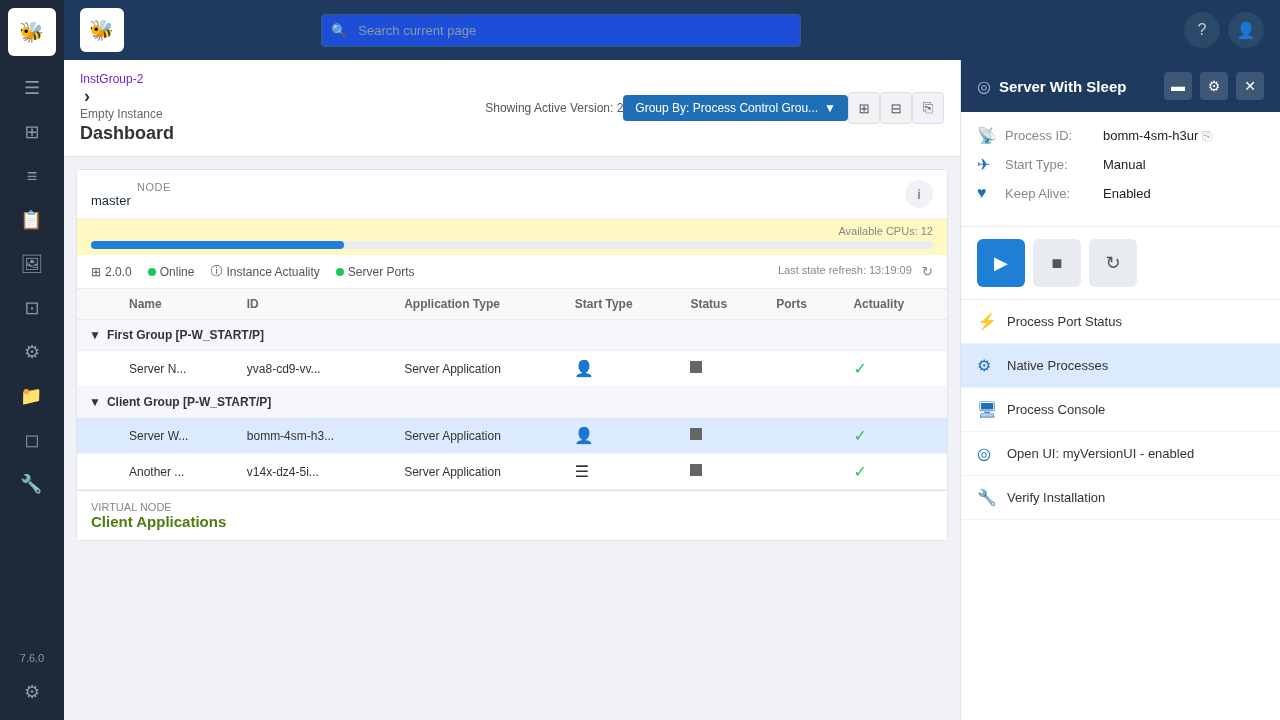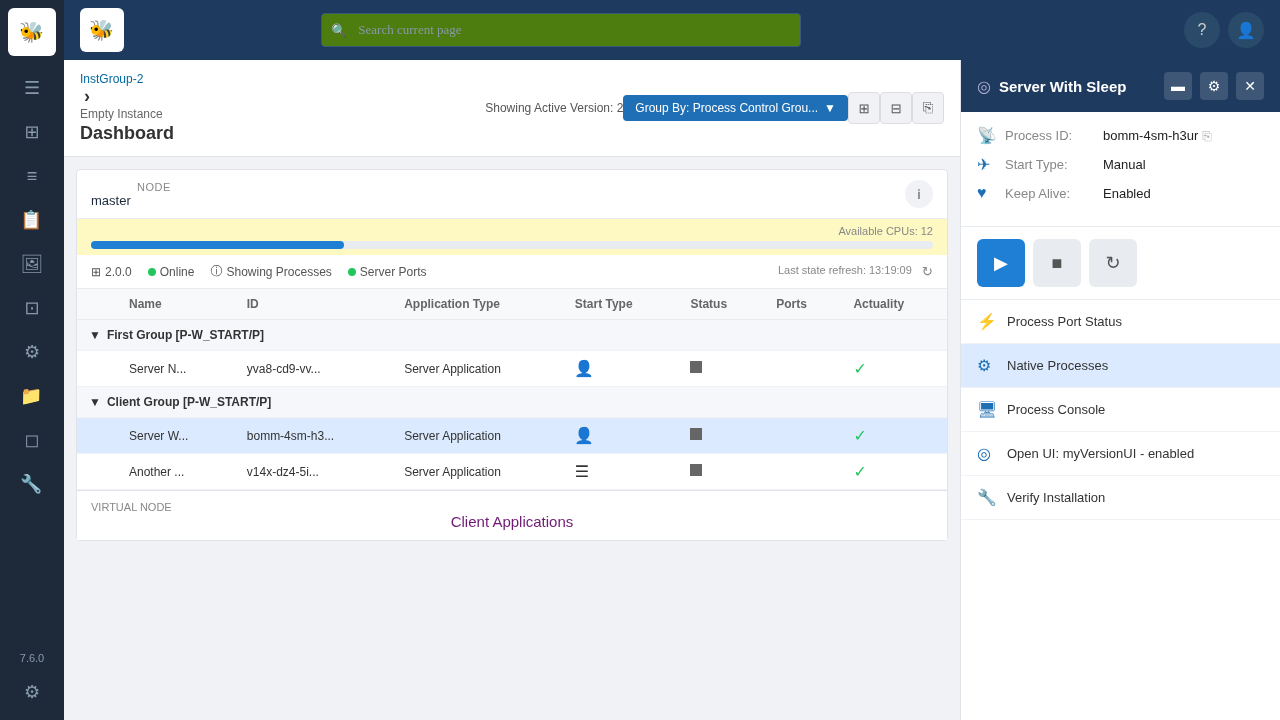--- a/index.html
+++ b/index.html
@@ -13,34 +13,34 @@
     .sidebar-version { color: #8899aa; font-size: 11px; margin-bottom: 4px; }
     .sidebar-settings { width: 40px; height: 40px; display: flex; align-items: center; justify-content: center; border-radius: 6px; cursor: pointer; color: #8899aa; font-size: 18px; margin-bottom: 8px; }
 
     
     .main-wrapper { flex: 1; display: flex; flex-direction: column; background: #f0f2f5; overflow: hidden; }
 
     
     .topbar { background: #1e3a5f; height: 60px; display: flex; align-items: center; padding: 0 16px; gap: 12px; flex-shrink: 0; }
     .topbar-logo { width: 44px; height: 44px; background: #fff; border-radius: 6px; display: flex; align-items: center; justify-content: center; }
     .search-bar { flex: 1; max-width: 480px; margin: 0 auto; position: relative; }
-    .search-bar input { width: 100%; background: #4d7c0f; border: 1px solid #3a5a7a; border-radius: 4px; padding: 8px 12px 8px 36px; color: #ccc; font-size: 13px; outline: none; font-family: Liberation Serif, serif; }
+    .search-bar input { width: 100%; background: #1d4ed8; border: 1px solid #3a5a7a; border-radius: 4px; padding: 8px 12px 8px 36px; color: #ccc; font-size: 13px; outline: none; }
     .search-bar input::placeholder { color: #8899aa; }
     .search-icon-wrap { position: absolute; left: 10px; top: 50%; transform: translateY(-50%); color: #8899aa; }
     .topbar-actions { margin-left: auto; display: flex; gap: 8px; }
     .topbar-btn { width: 36px; height: 36px; border-radius: 50%; background: #2a4a6a; border: none; cursor: pointer; display: flex; align-items: center; justify-content: center; color: #ccc; font-size: 16px; }
 
     
     .content-area { flex: 1; display: flex; overflow: hidden; }
 
     
     .dashboard-panel { flex: 1; background: #f0f2f5; overflow-y: auto; padding: 0; }
     .dashboard-header { background: #fff; padding: 12px 16px; border-bottom: 1px solid #e0e4e8; display: flex; align-items: center; gap: 12px; }
     .breadcrumb { color: #666; font-size: 12px; }
-    .breadcrumb a { color: #0369a1; text-decoration: none; }
+    .breadcrumb a { color: #6d28d9; text-decoration: none; }
     .breadcrumb span { color: #333; font-weight: 600; font-size: 18px; display: block; margin-top: 2px; }
     .dashboard-toolbar { display: flex; align-items: center; margin-left: auto; }
     .version-label { color: #555; font-size: 12px; }
     .group-by-btn { background: #1e6fb5; color: #fff; border: none; border-radius: 4px; padding: 6px 12px; cursor: pointer; font-size: 12px; display: flex; align-items: center; gap: 6px; }
     .toolbar-icon-btn { background: #f0f2f5; border: 1px solid #ddd; border-radius: 4px; width: 32px; height: 32px; cursor: pointer; display: flex; align-items: center; justify-content: center; color: #555; }
 
     
     .node-section { background: #fff; margin: 12px 12px 0 12px; border-radius: 4px; border: 1px solid #e0e4e8; }
     .node-header { padding: 10px 14px; border-bottom: 1px solid #e8ecf0; display: flex; align-items: center; justify-content: space-between; }
     .node-label { font-size: 11px; color: #888; text-transform: uppercase; letter-spacing: 0.5px; margin-left: 46px; }
@@ -94,21 +94,21 @@
 
     
     .section-list { flex: 1; overflow-y: auto; }
     .section-item { display: flex; align-items: center; gap: 10px; padding: 12px 16px; border-bottom: 1px solid #f0f2f5; cursor: pointer; font-size: 13px; color: #333; }
     .section-item.active { background: #dbeafe; }
     .section-item-icon { color: #1e6fb5; font-size: 16px; width: 20px; }
 
     
     .virtual-node { background: #fff; margin: 8px 12px 0 12px; border-radius: 4px; border: 1px solid #e0e4e8; padding: 10px 14px; }
     .vn-label { font-size: 11px; color: #888; text-transform: uppercase; }
-    .vn-name { font-size: 15px; font-weight: 400; color: #701a75; text-align: center; }
+    .vn-name { font-size: 15px; font-weight: 700; color: #4d7c0f; }
     
     .logo-bee { font-size: 20px; }
   </style>
 </head>
 <body>
 
 <div class="sidebar">
   <div class="sidebar-logo">
     <span class="logo-bee">🐝</span>
   </div>
@@ -196,21 +196,21 @@
           <div class="status-item">
             <span style="font-size:12px;">⊞</span>
             <span>2.0.0</span>
           </div>
           <div class="status-item">
             <span class="status-dot green"></span>
             <span>Online</span>
           </div>
           <div class="status-item">
             <span>ⓘ</span>
-            <span>Showing Processes</span>
+            <span>Instance Actuality</span>
           </div>
           <div class="status-item">
             <span class="status-dot teal" style="background:#22c55e;"></span>
             <span>Server Ports</span>
           </div>
           <div class="refresh-time">
             <span>Last state refresh: 13:19:09</span>
             <button style="background:none;border:none;cursor:pointer;color:#888;">↻</button>
           </div>
         </div>

